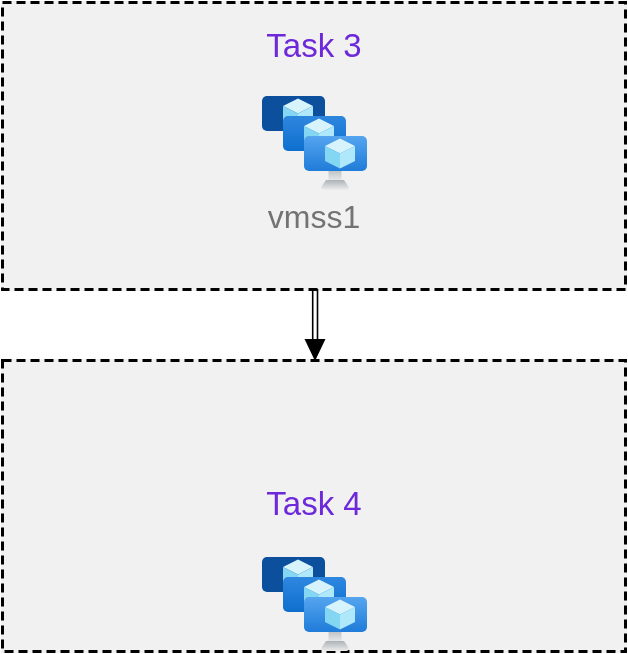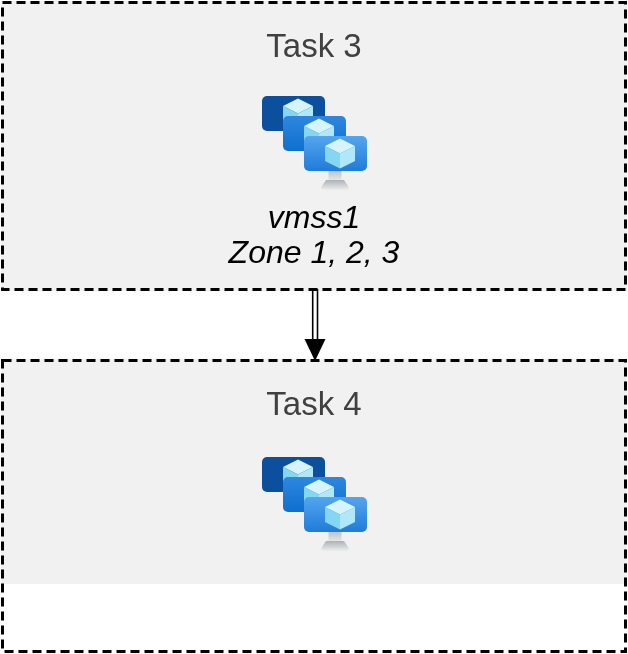--- a/index.html
+++ b/index.html
@@ -11,39 +11,38 @@
     overflow:hidden;
   }
   .task-box{
     position:absolute;
     left:1px;width:626px;
     background:#F1F1F2;
     box-sizing:border-box;
     display:flex;flex-direction:column;align-items:center;
   }
   .task-box--top{top:1px;height:290px;}
-  .task-box--bottom{top:359px;height:225px;}
+  .task-box--bottom{top:359px;height:294px;justify-content:flex-end;}
   .task-box .dash-border{
     position:absolute;inset:0;pointer-events:none;
   }
   .task-title{
     margin-top:25px;
     font-size:33px;line-height:40px;
-    color:#404040;
+    color:#6d28d9;
     z-index:1;
   }
   .vmss-icon{margin-top:30px;z-index:1;}
   .task-box--bottom .vmss-icon{margin-top:33px;}
   .box-lines{
     margin-top:8px;
     text-align:center;
     font-size:32px;line-height:35px;
-    color:#000000;
+    color:#737373;
     z-index:1;
-    font-style:italic;
   }
   .task-box--bottom .box-lines{margin-top:20px;}
   .flow-arrow{
     position:absolute;
     left:300px;top:289px;
     width:32px;height:73px;
   }
 </style>
 </head>
 <body>
@@ -87,21 +86,20 @@
       <path d="M64 84 h18 l4.2 6.2 a2.4 2.4 0 0 1 -2 3.8 H61.8 a2.4 2.4 0 0 1 -2 -3.8 Z" fill="url(#gs-a)"></path>
 
       <rect x="42" y="40" width="63" height="35" rx="5" fill="url(#gf-a)"></rect>
       <path d="M78 42.5 L93 50 L78 57.5 L63 50 Z" fill="#D7F3FC"></path>
       <path d="M63 50 L78 57.5 L78 72.5 L63 65 Z" fill="#84D7F2"></path>
       <path d="M93 50 L78 57.5 L78 72.5 L93 65 Z" fill="#AEE8FA"></path>
     </svg>
 
     <div class="box-lines">
       <div>vmss1</div>
-      <div>Zone 1, 2, 3</div>
     </div>
   </div>
 
   <svg class="flow-arrow" width="32" height="73" viewBox="0 0 32 73">
     <line x1="12.7" y1="0" x2="12.7" y2="52" stroke="#000000" stroke-width="1.6"></line>
     <line x1="17.5" y1="0" x2="17.5" y2="52" stroke="#000000" stroke-width="1.6"></line>
     <polygon points="4.5,50 25.5,50 15,72" fill="#000000"></polygon>
   </svg>
 
   <div class="task-box task-box--bottom">

